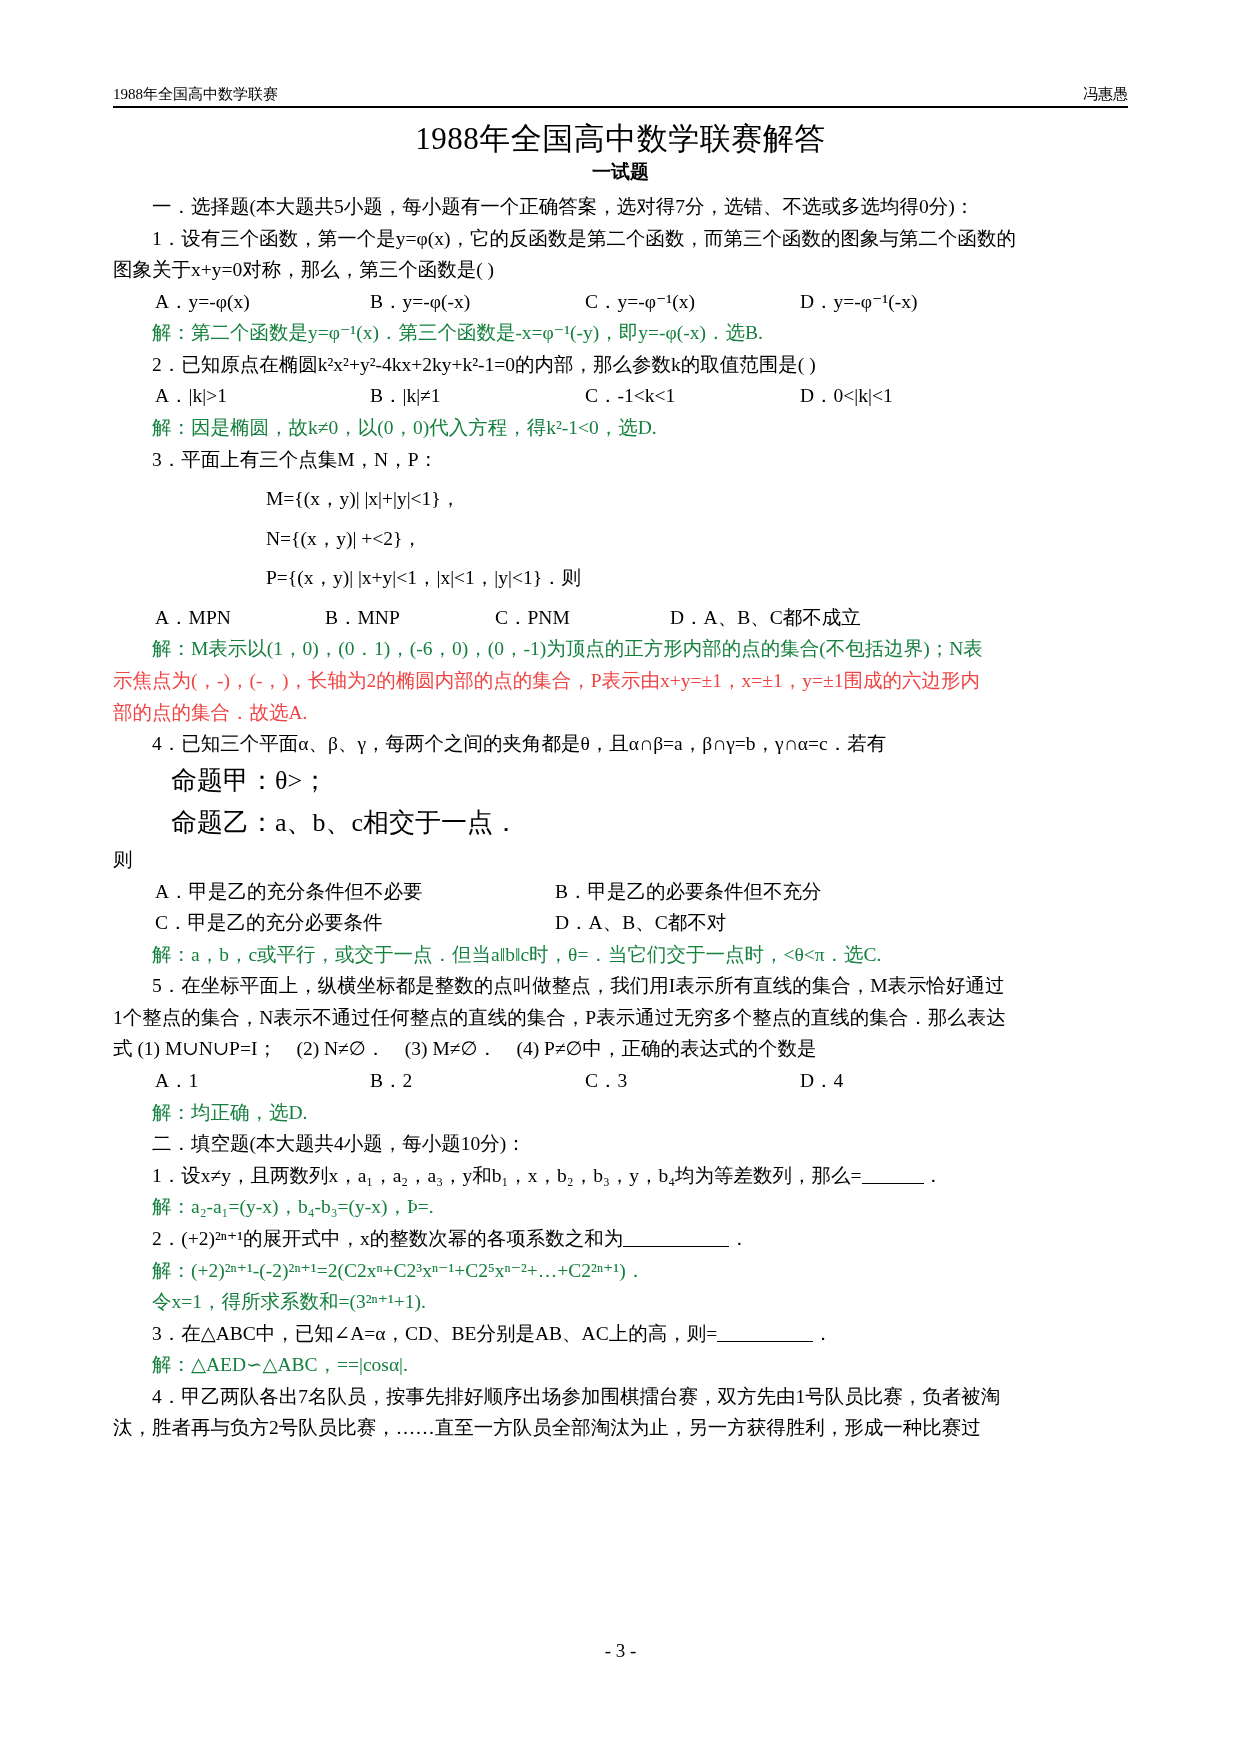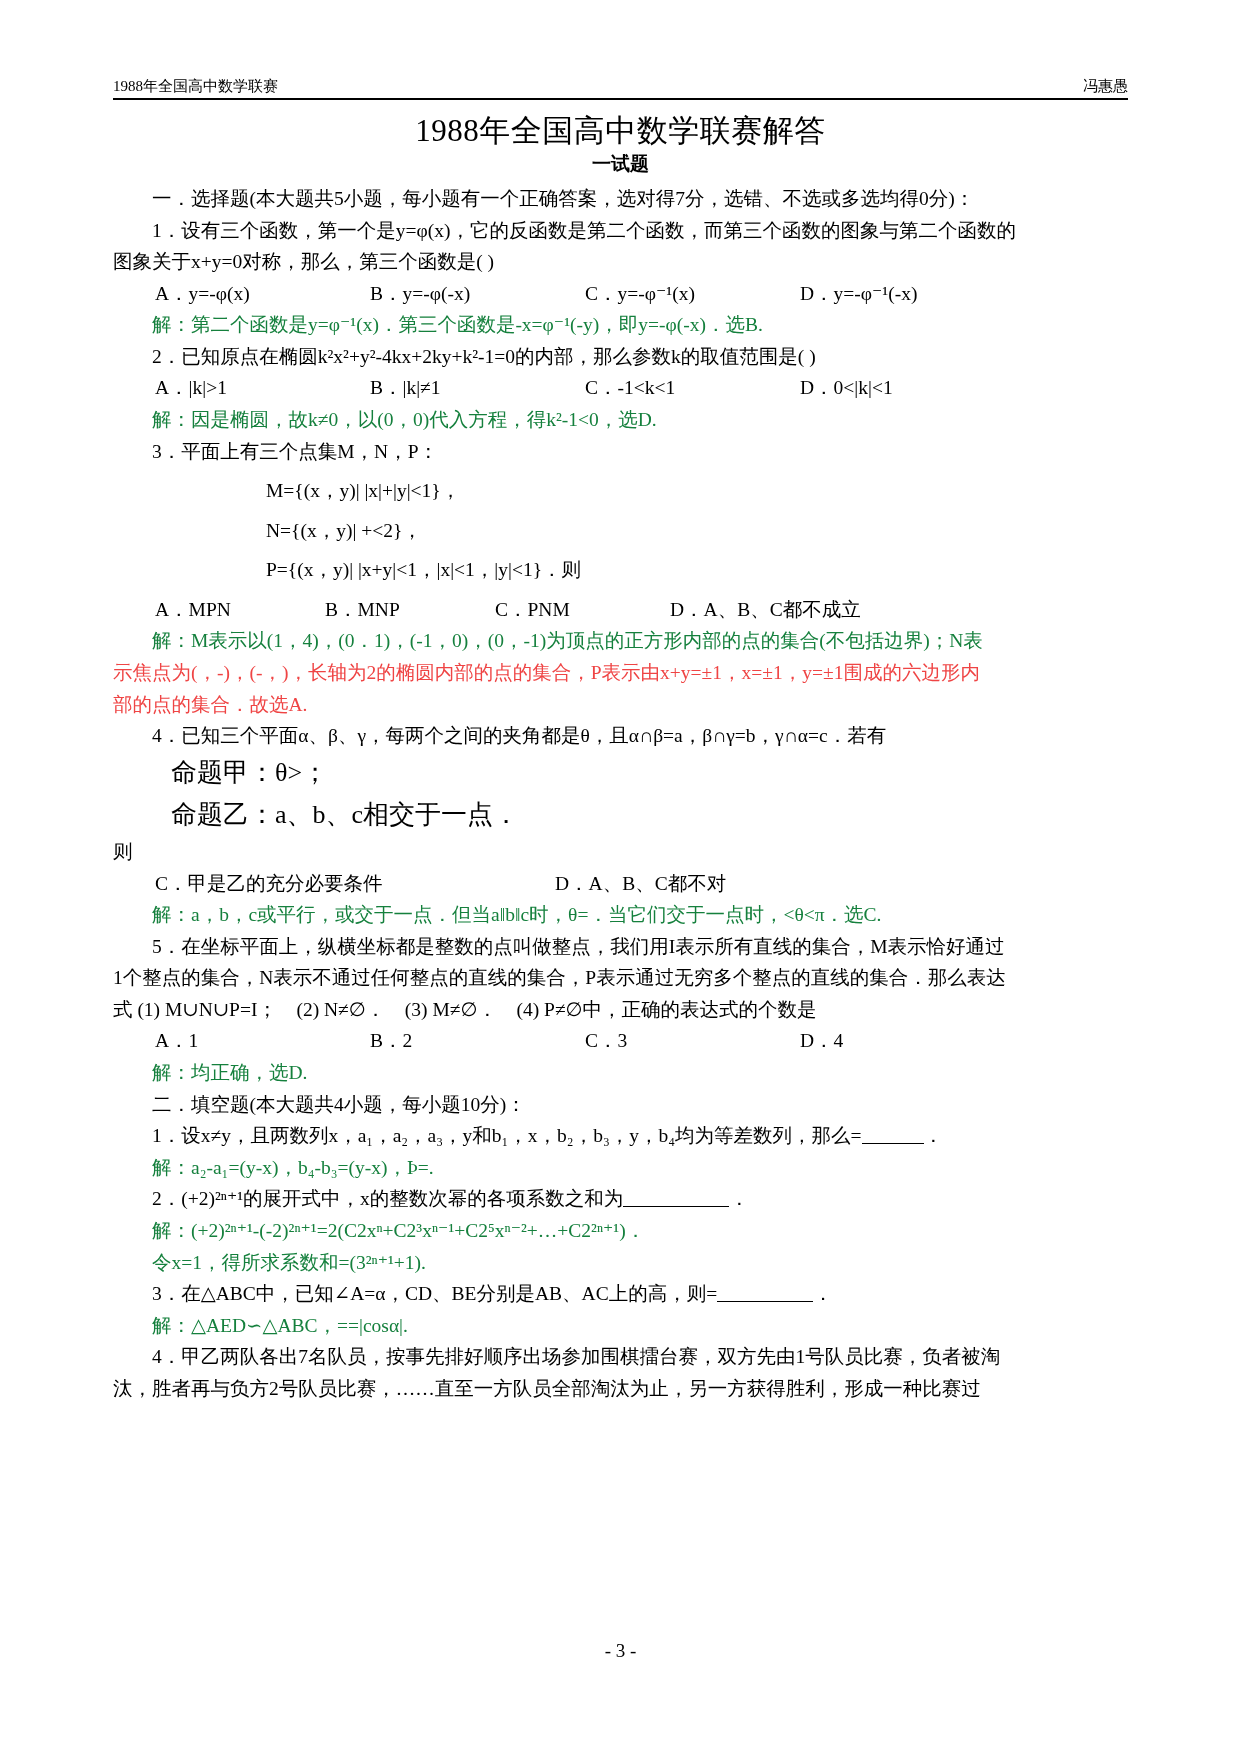--- a/index.html
+++ b/index.html
@@ -16,21 +16,21 @@
     width: 1241px;
     height: 1754px;
     margin: 0 auto;
     background: #ffffff;
     box-sizing: border-box;
     overflow: hidden;
   }
   .content {
     position: absolute;
     left: 113px;
-    top: 78px;
+    top: 86px;
     width: 1015px;
   }
 
   
   .runhead {
     display: flex;
     justify-content: space-between;
     align-items: flex-end;
     font-size: 15px;
     line-height: 1.1;
@@ -158,28 +158,32 @@
     <p class="line ind1">3．平面上有三个点集M，N，P：</p>
     <p class="mathline">M={(x，y)| |x|+|y|&lt;1}，</p>
     <p class="mathline">N={(x，y)|  +&lt;2}，</p>
     <p class="mathline">P={(x，y)| |x+y|&lt;1，|x|&lt;1，|y|&lt;1}．则</p>
     <div class="opts wide">
       <span class="o">A．MPN</span>
       <span class="o">B．MNP</span>
       <span class="o">C．PNM</span>
       <span class="o">D．A、B、C都不成立</span>
     </div>
-    <p class="line sol">解：M表示以(1，4)，(0．1)，(-1，0)，(0，-1)为顶点的正方形内部的点的集合(不包括边界)；N表</p>
+    <p class="line sol">解：M表示以(1，0)，(0．1)，(-6，0)，(0，-1)为顶点的正方形内部的点的集合(不包括边界)；N表</p>
     <p class="line solc">示焦点为(，-)，(-，)，长轴为2的椭圆内部的点的集合，P表示由x+y=±1，x=±1，y=±1围成的六边形内</p>
     <p class="line solc">部的点的集合．故选A.</p>
 
     <p class="line ind1">4．已知三个平面α、β、γ，每两个之间的夹角都是θ，且α∩β=a，β∩γ=b，γ∩α=c．若有</p>
     <p class="subline">命题甲：θ&gt;；</p>
     <p class="subline">命题乙：a、b、c相交于一点．</p>
     <p class="line ind0">则</p>
+    <div class="opts c2">
+      <span class="o">A．甲是乙的充分条件但不必要</span>
+      <span class="o">B．甲是乙的必要条件但不充分</span>
+    </div>
     <div class="opts c2">
       <span class="o">C．甲是乙的充分必要条件</span>
       <span class="o">D．A、B、C都不对</span>
     </div>
     <p class="line sol">解：a，b，c或平行，或交于一点．但当a‖b‖c时，θ=．当它们交于一点时，&lt;θ&lt;π．选C.</p>
 
     <p class="line ind1">5．在坐标平面上，纵横坐标都是整数的点叫做整点，我们用I表示所有直线的集合，M表示恰好通过</p>
     <p class="line ind0">1个整点的集合，N表示不通过任何整点的直线的集合，P表示通过无穷多个整点的直线的集合．那么表达</p>
     <p class="line ind0">式 (1) M∪N∪P=I；　(2) N≠∅．　(3) M≠∅．　(4) P≠∅中，正确的表达式的个数是</p>
     <div class="opts c4b">

